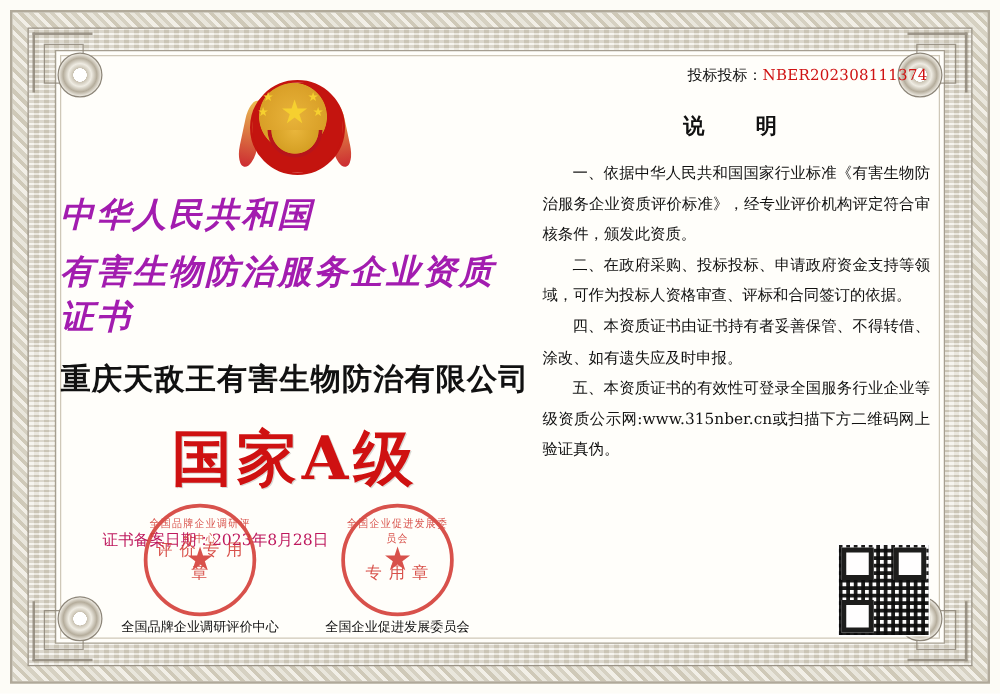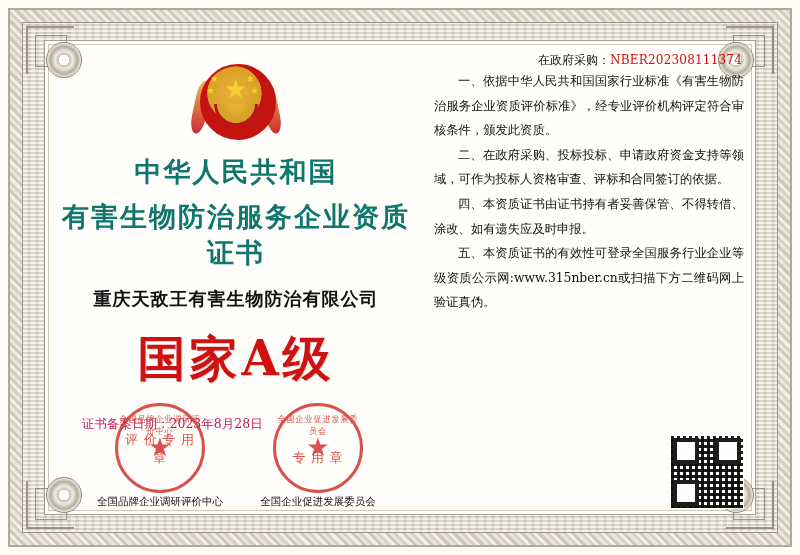--- a/index.html
+++ b/index.html
@@ -150,40 +150,41 @@
     width: 14px; height: 54px;
     background: linear-gradient(180deg, #e8b93f, #c7141b);
     border-radius: 50% / 30%;
     opacity: 0.9;
   }
   .emblem .wheat-l { left: 0px;  transform: rotate(12deg); }
   .emblem .wheat-r { right: 0px; transform: rotate(-12deg); }
 
   
   .title-1, .title-2 {
-    text-align: center;
-    color: #0f766e;
+    text-align: left;
+    color: #a21caf;
     font-weight: bold;
     letter-spacing: 2px;
     font-family: "DejaVu Serif", "Liberation Serif", serif;
+    font-style: italic;
   }
   .title-1 { font-size: 27px; margin-top: 8px; }
   .title-2 { font-size: 27px; margin-top: 9px; }
 
   .attest {
     text-align: center;
     font-size: 15px;
     color: #1a1a1a;
     margin-top: 18px;
     letter-spacing: 3px;
     font-family: "DejaVu Serif", "Liberation Serif", serif;
   }
   .company {
     text-align: center;
-    font-size: 18px;
+    font-size: 24px;
     color: #111111;
     margin-top: 16px;
     font-weight: bold;
     letter-spacing: 1px;
     font-family: "DejaVu Serif", "Liberation Serif", serif;
   }
   .grade {
     text-align: center;
     margin-top: 16px;
     font-size: 48px;
@@ -264,20 +265,21 @@
   .notice-title {
     text-align: center;
     font-size: 17px;
     font-weight: bold;
     color: #111;
     letter-spacing: 12px;
     margin-top: 20px;
     font-family: "DejaVu Serif", "Liberation Serif", serif;
   }
   .notice-list {
+    margin-top: 14px;
     padding-right: 2px;
   }
   .notice-item {
     font-size: 12.3px;
     line-height: 2.0;
     color: #111;
     text-indent: 24px;
     text-align: justify;
     font-family: "DejaVu Serif", "Liberation Serif", serif;
   }
@@ -381,23 +383,24 @@
             <div class="star-mid">★</div>
             <div class="arc-text-b">专 用 章</div>
           </div>
           <div class="seal-caption">全国企业促进发展委员会</div>
         </div>
       </div>
     </div>
 
     <div class="right-col">
       <div class="cert-no">
-        <span>在政府采购：</span><span class="value">NBER202308111374</span>
-      </div>
-
+        <span>投标投标：</span><span class="value">NBER202308111374</span>
+      </div>
+
+      <div class="notice-title">说　明</div>
 
       <div class="notice-list">
         <div class="notice-item">一、依据中华人民共和国国家行业标准《有害生物防治服务企业资质评价标准》，经专业评价机构评定符合审核条件，颁发此资质。</div>
         <div class="notice-item">二、在政府采购、投标投标、申请政府资金支持等领域，可作为投标人资格审查、评标和合同签订的依据。</div>
         <div class="notice-item">四、本资质证书由证书持有者妥善保管、不得转借、涂改、如有遗失应及时申报。</div>
         <div class="notice-item last">五、本资质证书的有效性可登录全国服务行业企业等级资质公示网:www.315nber.cn或扫描下方二维码网上验证真伪。</div>
       </div>
 
       <div class="qr">
         <div class="qr-bl"></div>

